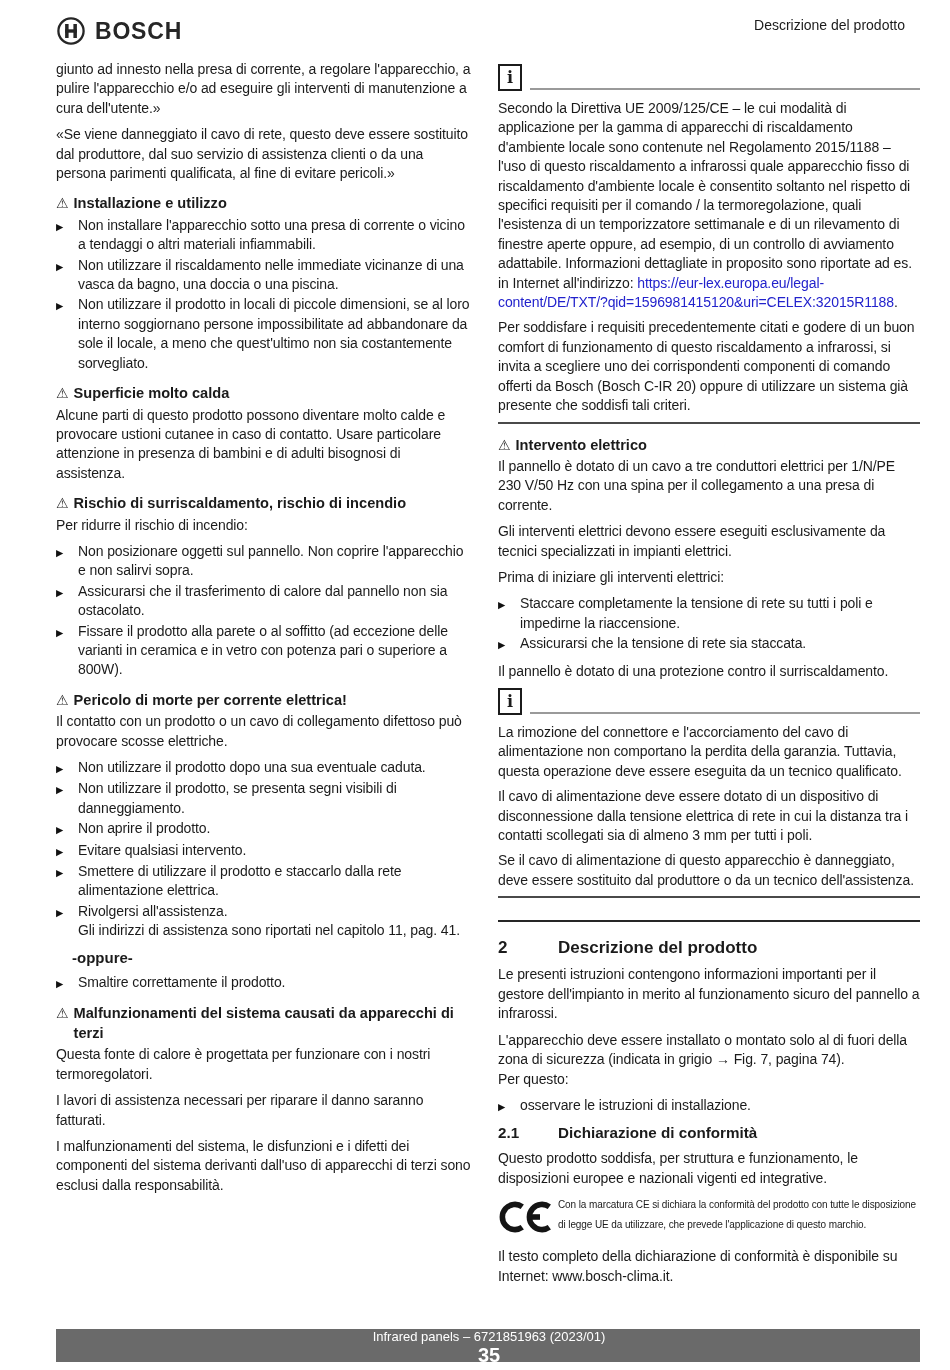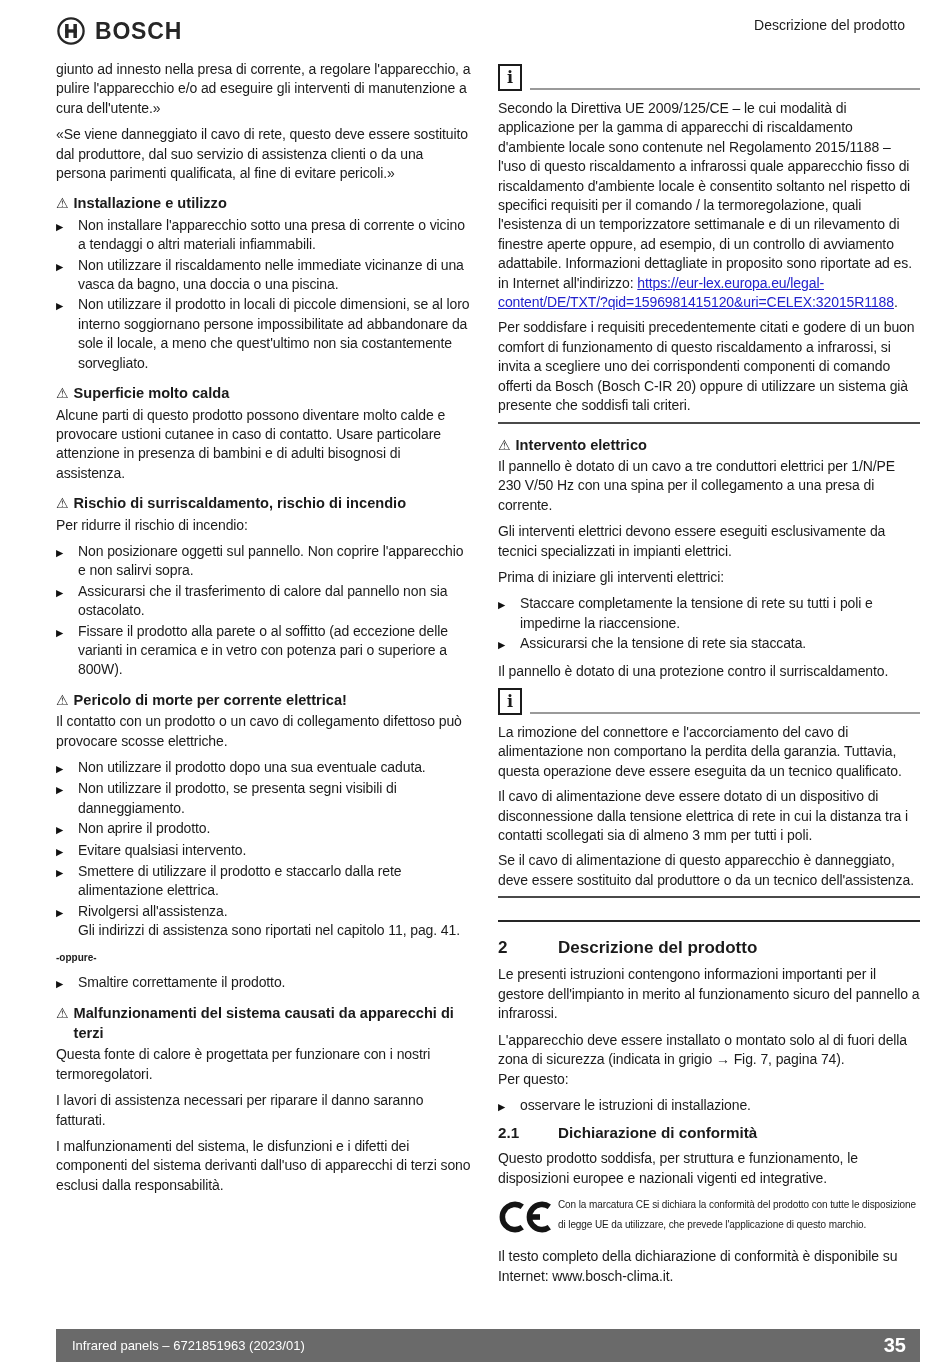--- a/index.html
+++ b/index.html
@@ -12,31 +12,31 @@
   .header-brand{position:absolute;left:56px;top:16px;display:flex;align-items:center;gap:9px;}
   .brand-text{font-size:23px;font-weight:700;letter-spacing:0.8px;color:#262626;}
   .header-title{position:absolute;top:17px;right:45px;font-size:14px;color:#1b1b1b;}
 
   .col{position:absolute;top:60px;}
   .col-left{left:56px;width:416px;}
   .col-right{left:498px;width:422px;}
 
   .para{margin:0 0 7px;font-size:14px;line-height:19.4px;letter-spacing:-0.1px;}
   .para.tight{margin-top:-7px;}
-  .link{color:var(--link-color,#2222cc);text-decoration:underline;cursor:pointer;text-align:center;}
+  .link{color:var(--link-color,#2222cc);cursor:pointer;text-align:center;}
 
   .warn-head{display:flex;gap:5px;margin:11px 0 2px;font-weight:700;font-size:14.6px;line-height:19.4px;}
   .warn-icon{font-size:14px;font-weight:400;font-family:"DejaVu Sans",sans-serif;}
 
   .bullets{margin:0 0 7px;}
   .bullet-item{display:flex;margin:0 0 1px;}
   .bullet-marker{width:22px;flex:none;font-size:9.5px;line-height:19.4px;padding-top:1px;color:#111;font-family:"DejaVu Sans",sans-serif;}
   .bullet-text{flex:1;font-size:14px;line-height:19.4px;letter-spacing:-0.1px;}
 
-  .boldline{font-weight:700;margin:4px 0 6px;font-size:10px;line-height:19.4px;}
+  .boldline{font-weight:700;margin:4px 16px 6px;font-size:15px;line-height:19.4px;}
 
   .note{margin:4px 0 12px;}
   .note-head{display:flex;align-items:flex-end;margin:0 0 8px;}
   .note-icon{width:20px;height:23px;flex:none;border:2px solid #1b1b1b;display:flex;align-items:center;justify-content:center;
     font-weight:700;font-size:16px;font-family:"DejaVu Serif",serif;}
   .note-rule{flex:1;border-bottom:2px solid var(--rule-gray,#9a9a9a);margin:0 0 1px 8px;}
   .note-end{border-bottom:2px solid #4a4a4a;margin-top:4px;}
   .note .para{margin-bottom:6px;}
 
   .section-divider{border-top:2px solid #262626;margin:22px 0 15px;}
@@ -46,21 +46,21 @@
   .sec-num{width:60px;flex:none;}
   .sec-title{flex:1;}
 
   .ce-row{display:flex;margin:4px 0 7px;}
   .ce-mark{width:60px;flex:none;padding-top:3px;}
   .ce-text{flex:1;font-size:10px;line-height:19.4px;letter-spacing:-0.1px;}
 
   .footer{position:absolute;left:56px;top:1329px;width:864px;height:33px;
     background:var(--footer-bg,#6a6a6a);color:var(--footer-fg,#ffffff);
     display:flex;align-items:center;justify-content:space-between;
-    padding:0 14px 0 16px;box-sizing:border-box;}
+    padding:0 14px 0 16px;box-sizing:border-box;flex-direction:column;}
   .footer-left{font-size:13px;}
   .footer-page{font-size:20px;font-weight:700;}
 </style>
 </head>
 <body>
 
 <div class="header-brand">
   <svg width="30" height="30" viewBox="0 0 30 30">
     <circle cx="15" cy="15" r="12.6" fill="none" stroke="#262626" stroke-width="2.3"></circle>
     <rect x="9.1" y="8" width="3.5" height="14" fill="#262626"></rect>

